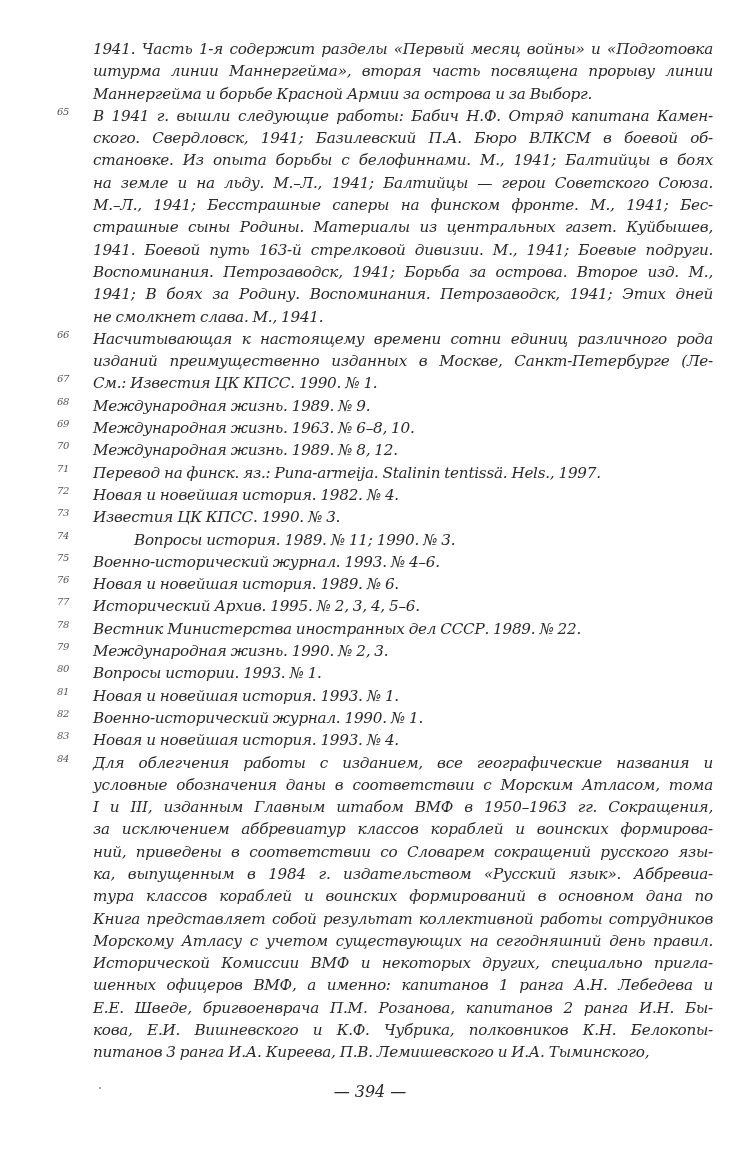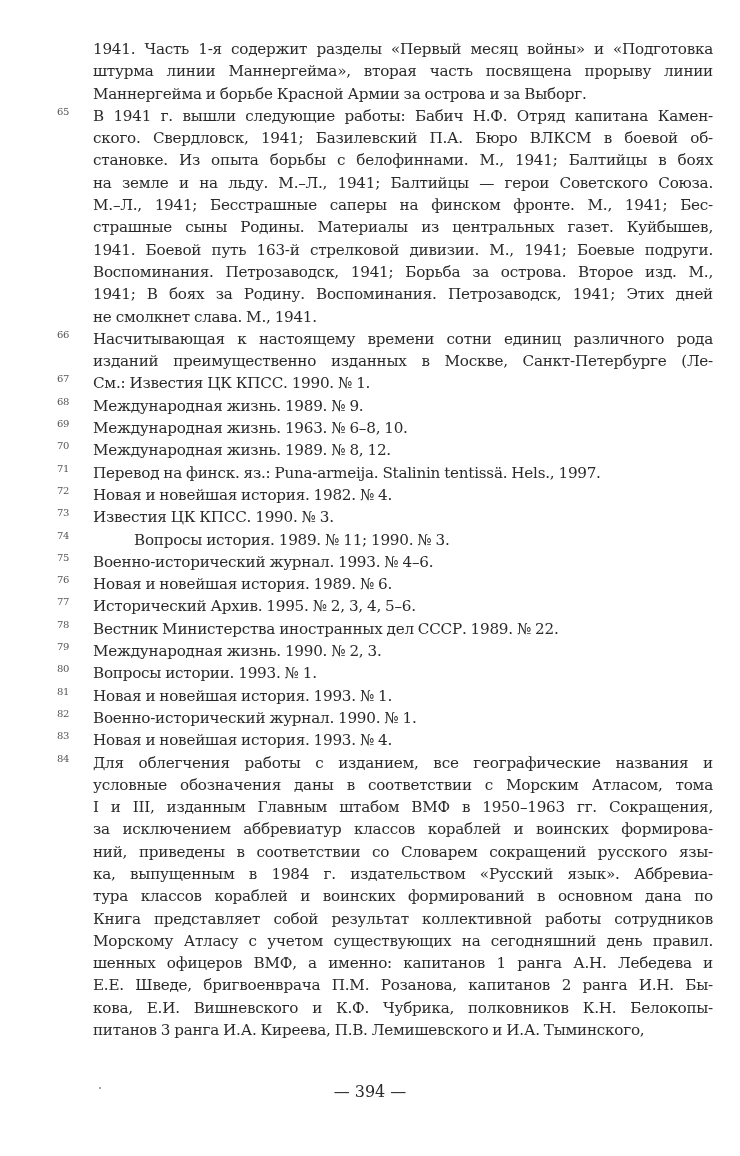--- a/index.html
+++ b/index.html
@@ -1,20 +1,20 @@
 <!DOCTYPE html>
 <html><head>
 <meta charset="utf-8">
 <style>
   html, body { margin: 0; padding: 0; }
   body {
     width: 740px; height: 1156px; background: #ffffff; position: relative; overflow: hidden;
     font-family: "DejaVu Serif", "Liberation Serif", serif; color: #2a2a2a;
   }
-  .page { position: absolute; left: 0; top: 0; width: 740px; height: 862px; }
+  .page { position: absolute; left: 0; top: 0; width: 740px; height: 862px; font-style: italic; }
   .text-block { position: absolute; left: 93px; width: 620px; top: 38px; }
   .para { font-size: 15.2px; line-height: 22.3px; text-align: justify; position: relative; margin: 0; letter-spacing: -0.25px; word-spacing: -0.5px; }
   .note { position: relative; }
   .note-num { position: absolute; left: -36px; top: -4px; font-size: 10px; color: #555; }
   .line { display: block; white-space: nowrap; text-align-last: justify; text-align: justify; }
   .line.last { text-align-last: left; }
   .page-number { position: absolute; top: 1082px; left: 0; width: 740px; text-align: center; font-size: 16px; color: #2a2a2a; }
   .dot { position: absolute; left: 99px; top: 1087px; width: 2px; height: 2px; background: #888; border-radius: 50%; }
 </style>
 </head>
@@ -118,20 +118,21 @@
           <span class="note-num">84</span>
           <span class="line" style="display: block; font-size: 15.2px;">Для облегчения работы с изданием, все географические названия и</span>
           <span class="line" style="display: block; font-size: 15.2px;">условные обозначения даны в соответствии с Морским Атласом, тома</span>
           <span class="line" style="display: block; font-size: 15.2px;">I и III, изданным Главным штабом ВМФ в 1950–1963 гг. Сокращения,</span>
           <span class="line" style="display: block; font-size: 15.2px;">за исключением аббревиатур классов кораблей и воинских формирова-</span>
           <span class="line" style="display: block; font-size: 15.2px;">ний, приведены в соответствии со Словарем сокращений русского язы-</span>
           <span class="line" style="display: block; font-size: 15.2px;">ка, выпущенным в 1984 г. издательством «Русский язык». Аббревиа-</span>
           <span class="line" style="display: block; font-size: 15.2px;">тура классов кораблей и воинских формирований в основном дана по</span>
           <span class="line" style="display: block; font-size: 15.2px;">Книга представляет собой результат коллективной работы сотрудников</span>
           <span class="line" style="display: block; font-size: 15.2px;">Морскому Атласу с учетом существующих на сегодняшний день правил.</span>
+          <span class="line" style="display: block; font-size: 15.2px;">Исторической Комиссии ВМФ и некоторых других, специально пригла-</span>
           <span class="line" style="display: block; font-size: 15.2px;">шенных офицеров ВМФ, а именно: капитанов 1 ранга А.Н. Лебедева и</span>
           <span class="line" style="display: block; font-size: 15.2px;">Е.Е. Шведе, бригвоенврача П.М. Розанова, капитанов 2 ранга И.Н. Бы-</span>
           <span class="line" style="display: block; font-size: 15.2px;">кова, Е.И. Вишневского и К.Ф. Чубрика, полковников К.Н. Белокопы-</span>
           <span class="line last" style="display: block; font-size: 15.2px;">питанов 3 ранга И.А. Киреева, П.В. Лемишевского и И.А. Тыминского,</span>
         </div>
       </div>
   </div>
   <div class="dot"></div>
   <div class="page-number">— 394 —</div>
 </div>

